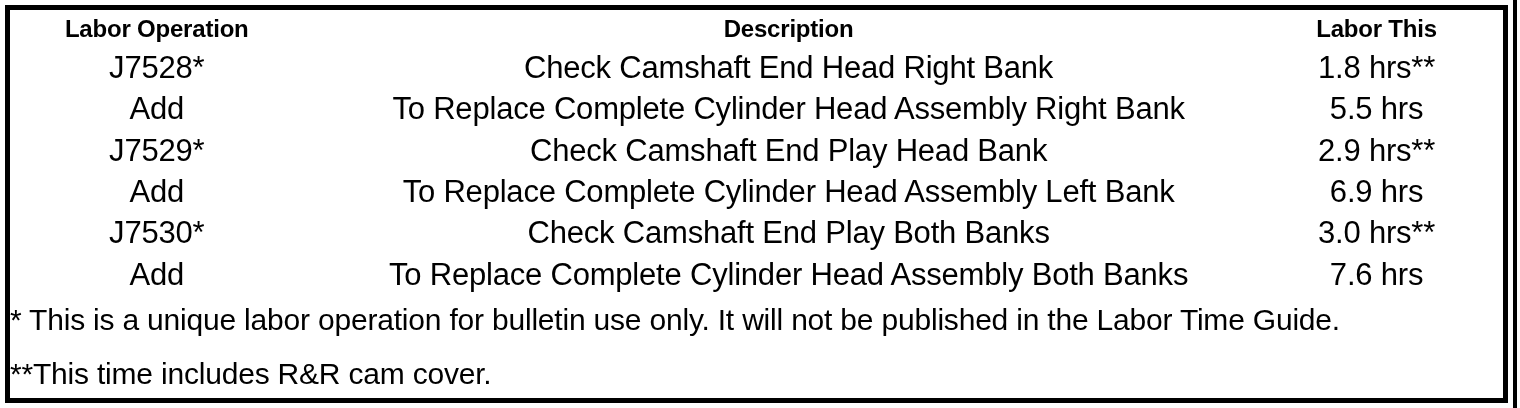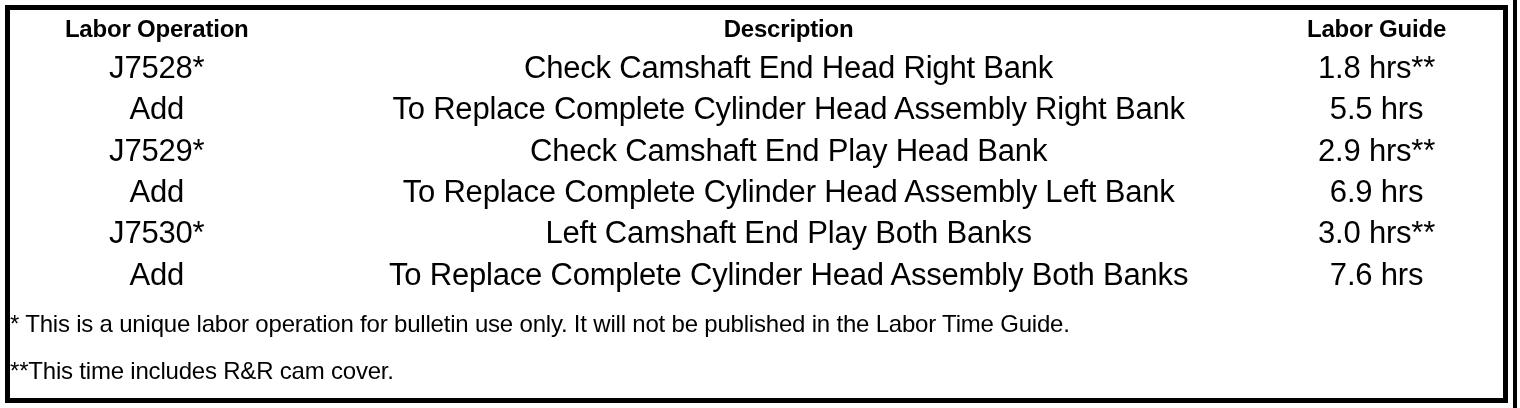--- a/index.html
+++ b/index.html
@@ -88,21 +88,21 @@
   .rule-thin-bottom  { border-bottom: 2px solid #000000; }
   .rule-thick-right  { border-right: 4px solid #000000; }
 
   
   .note-cell {
     text-align: left;
     vertical-align: top;
     padding: 9px 0 0 8px;
   }
   .note-line {
-    font-size: 24px;
+    font-size: 30px;
     line-height: 1.05;
     letter-spacing: -0.2px;
     white-space: nowrap;
     text-align: left;
   }
   .note-gap { height: 22px; }
 </style>
 </head>
 <body>
 
@@ -115,21 +115,21 @@
       <col class="col-op">
       <col class="col-desc">
       <col class="col-time">
       <col class="col-extra">
     </colgroup>
 
     <thead>
       <tr class="r-head">
         <th class="cell-head rule-thick-bottom rule-thick-right">Labor Operation</th>
         <th class="cell-head rule-thick-bottom rule-thick-right">Description</th>
-        <th class="cell-head rule-thick-bottom rule-thick-right">Labor Guide</th>
+        <th class="cell-head rule-thick-bottom rule-thick-right">Labor This</th>
         <th class="cell-head rule-thick-bottom"></th>
       </tr>
     </thead>
 
     <tbody>
 
       <tr class="r-body">
         <td class="cell rule-thin-bottom rule-thick-right">J7528*</td>
         <td class="cell rule-thin-bottom rule-thick-right">Check Camshaft End Head Right Bank</td>
         <td class="cell rule-thin-bottom rule-thick-right">1.8 hrs**</td>
@@ -152,21 +152,21 @@
 
       <tr class="r-body">
         <td class="cell rule-thick-bottom rule-thick-right">Add</td>
         <td class="cell rule-thick-bottom rule-thick-right">To Replace Complete Cylinder Head Assembly Left Bank</td>
         <td class="cell rule-thick-bottom rule-thick-right">6.9 hrs</td>
         <td class="cell rule-thick-bottom"></td>
       </tr>
 
       <tr class="r-body">
         <td class="cell rule-thin-bottom rule-thick-right">J7530*</td>
-        <td class="cell rule-thin-bottom rule-thick-right">Left Camshaft End Play Both Banks</td>
+        <td class="cell rule-thin-bottom rule-thick-right">Check Camshaft End Play Both Banks</td>
         <td class="cell rule-thin-bottom rule-thick-right">3.0 hrs**</td>
         <td class="cell rule-thin-bottom"></td>
       </tr>
 
       <tr class="r-body">
         <td class="cell rule-thin-bottom rule-thick-right">Add</td>
         <td class="cell rule-thin-bottom rule-thick-right">To Replace Complete Cylinder Head Assembly Both Banks</td>
         <td class="cell rule-thin-bottom rule-thick-right">7.6 hrs</td>
         <td class="cell rule-thin-bottom"></td>
       </tr>

